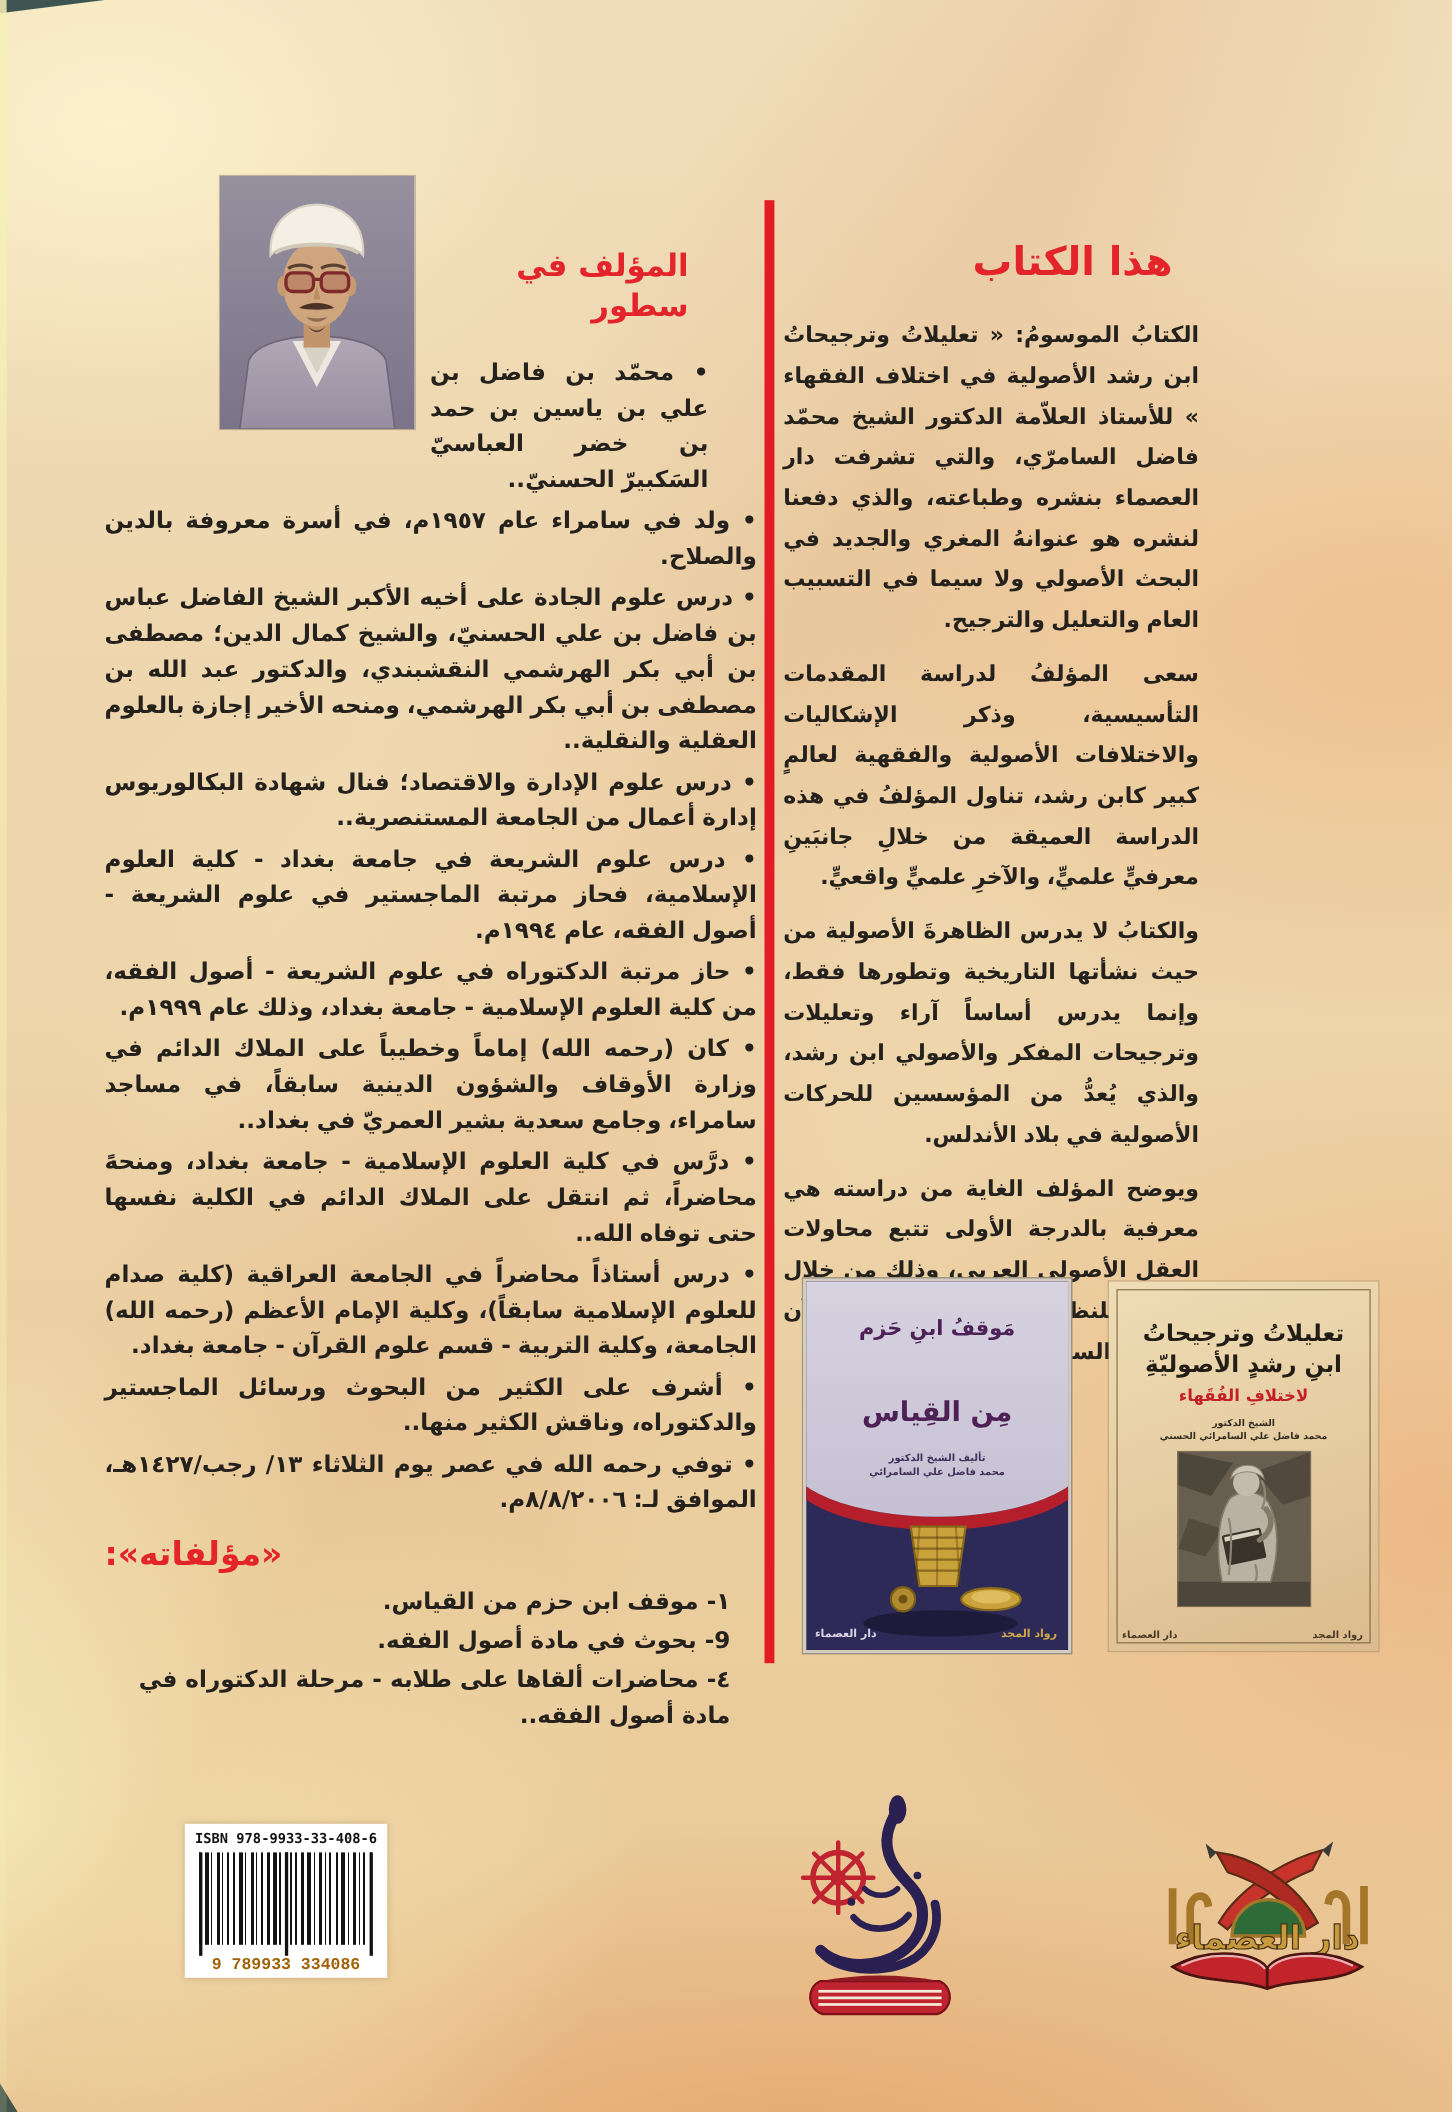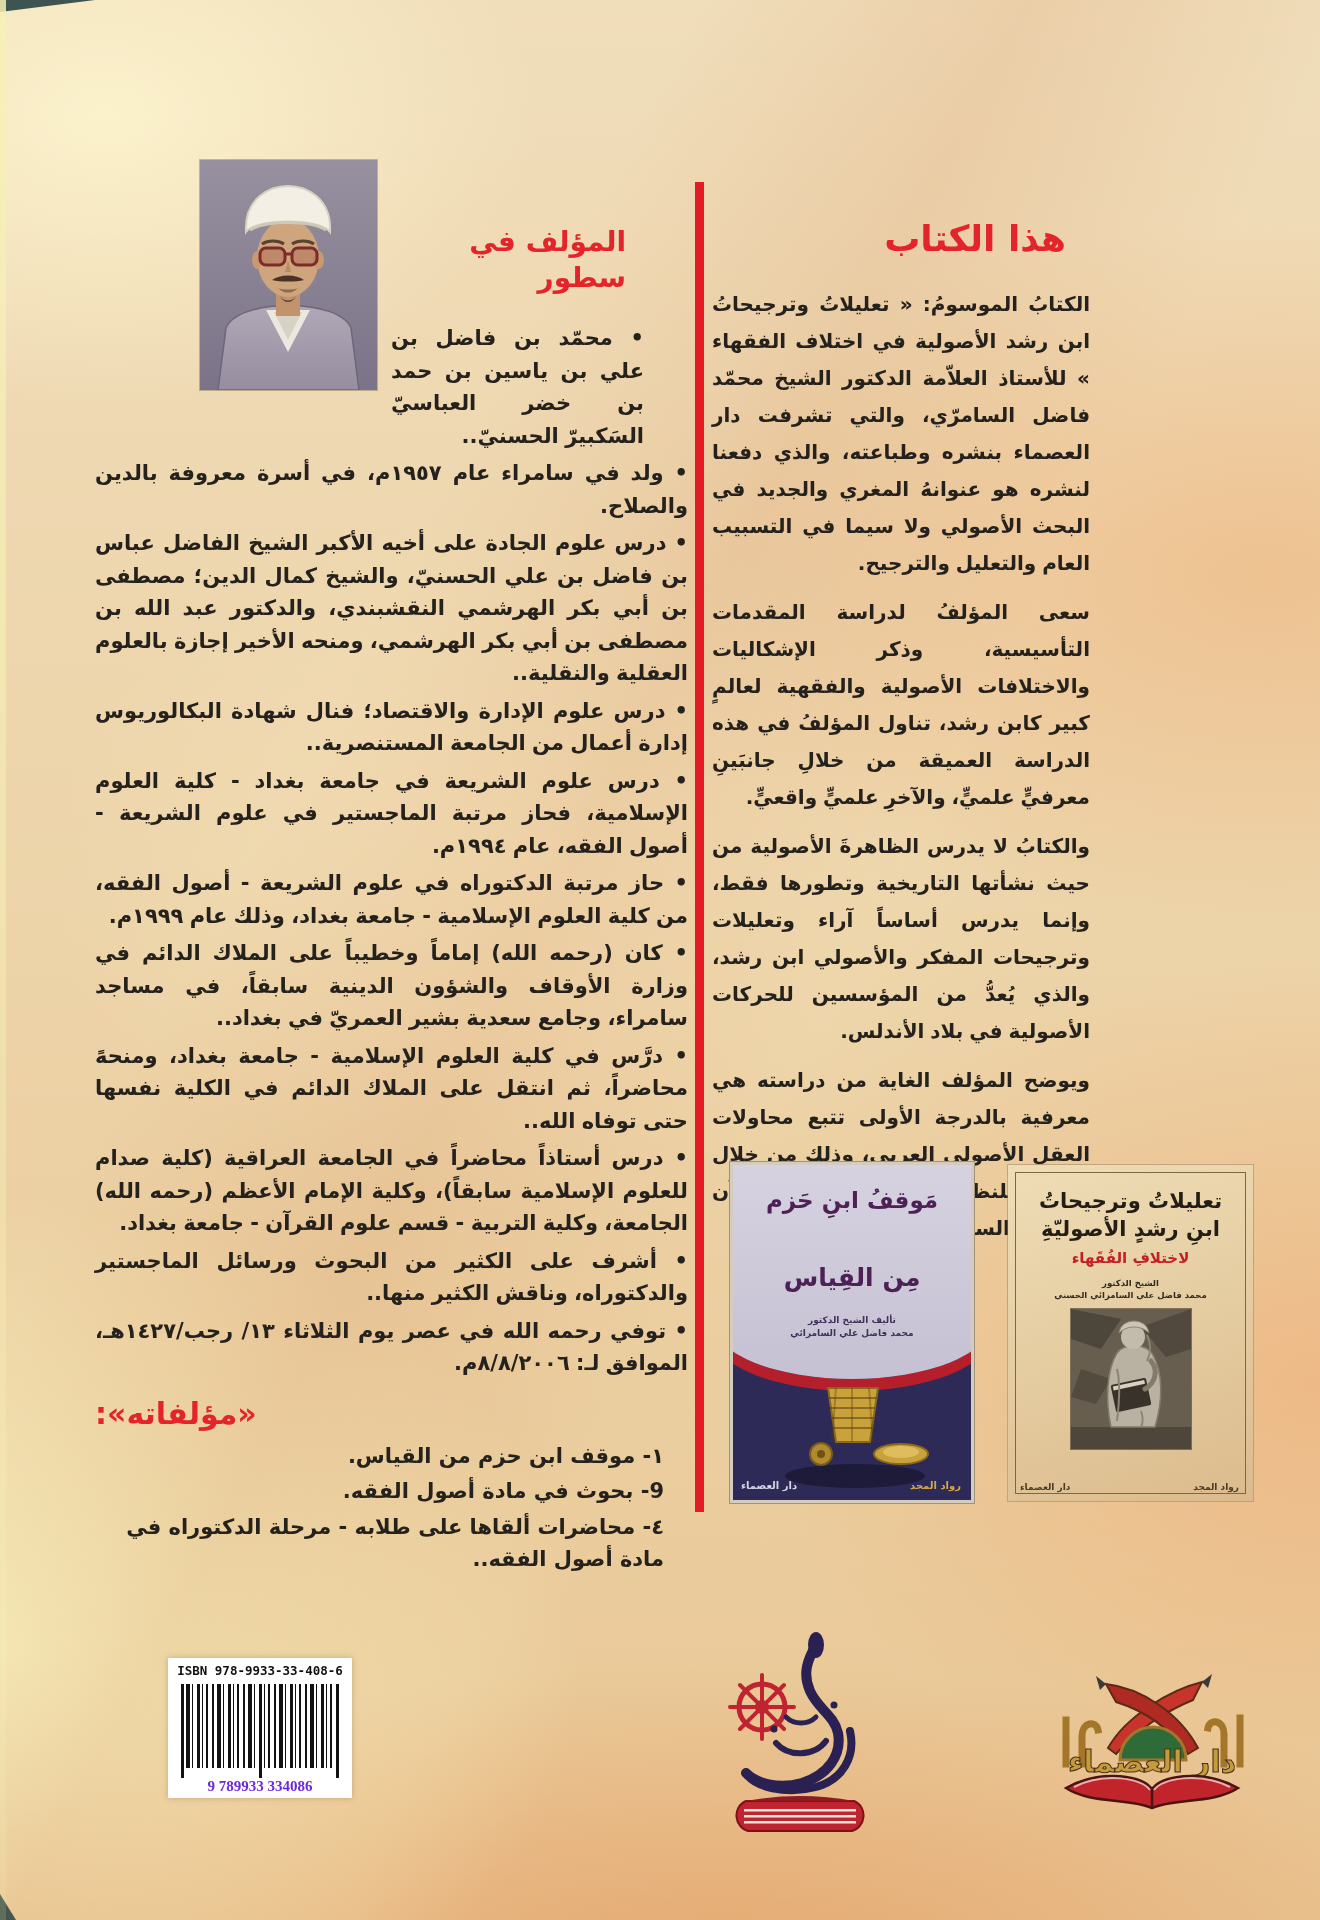--- a/index.html
+++ b/index.html
@@ -45,34 +45,34 @@
   ul.works{list-style:none;margin:0 24px 0 0;padding:0;font-size:21px;line-height:32.5px;text-align:right;}
   ul.works li{margin:0 0 3px 0;}
 
   
   .cover-hazm{position:absolute;left:730px;top:1162px;width:238px;height:335px;background:#2d2a58;
     border:3px solid #d4ccbe;box-shadow:0 0 0 1px #a09377;overflow:hidden;direction:rtl;}
   .hazm-arch{position:absolute;top:0;left:-8%;width:116%;height:64%;
     background:linear-gradient(#d6d2e0,#c5c1d3);
     border-radius:0 0 50% 50% / 0 0 26% 26%;
     box-shadow:0 12px 0 0 #b51f2c;text-align:center;}
-  .hazm-t1{display:block;padding-top:22px;font-size:23px;color:#4d2156;}
+  .hazm-t1{display:block;padding-top:32px;font-size:19px;color:#4d2156;}
   .hazm-t2{display:block;padding-top:6px;font-size:25px;color:#4d2156;margin-top:44px;}
   .hazm-by{display:block;font-size:9px;color:#41305a;line-height:13px;}
   .hazm-by.b1{padding-top:22px;}
   .hazm-scale{position:absolute;left:0;bottom:2px;width:100%;height:118px;}
   .hazm-mark{position:absolute;bottom:9px;font-size:10px;}
   .hazm-mark.l{left:8px;color:#d9d3e3;}
   .hazm-mark.r{right:10px;color:#d2a848;}
 
   .cover-rushd{position:absolute;left:1008px;top:1165px;width:245px;height:336px;
     background:linear-gradient(160deg,#efddb6,#e3c99d 60%,#dbbb8d);
     box-shadow:0 0 0 1px rgba(150,130,95,.5);overflow:hidden;direction:rtl;text-align:center;}
   .rushd-frame{position:absolute;inset:7px;border:1.5px solid #7c6844;}
-  .rushd-t1{display:block;padding-top:24px;font-size:21px;color:#221d15;}
+  .rushd-t1{display:block;padding-top:35px;font-size:21px;color:#221d15;}
   .rushd-t2{display:block;padding-top:4px;font-size:21px;color:#221d15;}
   .rushd-sub{display:block;padding-top:8px;font-size:15px;color:#c42127;}
   .rushd-by{display:block;font-size:8.5px;color:#332c20;line-height:12px;}
   .rushd-by.b1{padding-top:10px;}
   .rushd-photo{display:block;margin:8px auto 0 auto;width:120px;height:140px;box-shadow:0 0 0 1px rgba(60,50,38,.6);}
   .rushd-mark{position:absolute;bottom:9px;font-size:9px;color:#4a3a26;}
   .rushd-mark.l{left:12px;}
   .rushd-mark.r{right:14px;}
 
   
@@ -81,21 +81,21 @@
   .isbn-label{font-family:"DejaVu Sans Mono",monospace;font-weight:700;font-size:12.5px;
     text-align:center;padding-top:5px;letter-spacing:0;color:#111;}
   .bars{position:absolute;left:13px;top:26px;width:158px;height:84px;
     background:repeating-linear-gradient(90deg,
       #121212 0 2px,#fff 2px 5px,#121212 5px 9px,#fff 9px 11px,
       #121212 11px 12px,#fff 12px 16px,#121212 16px 19px,#fff 19px 21px,
       #121212 21px 22px,#fff 22px 25px,#121212 25px 27px,#fff 27px 31px);}
   .guard{position:absolute;top:26px;width:3px;height:94px;background:#121212;}
   .guard.g1{left:13px;} .guard.g2{left:91px;} .guard.g3{left:168px;}
   .isbn-digits{position:absolute;bottom:3px;width:100%;text-align:center;
-    font-family:Liberation Serif, serif;font-weight:700;font-size:15px;color:#6d28d9;}
+    font-family:Liberation Mono, monospace;font-weight:700;font-size:15px;color:#a16207;}
 
   
   .logo-center{position:absolute;left:716px;top:1625px;width:168px;height:215px;}
   .logo-right{position:absolute;left:1050px;top:1660px;width:205px;height:190px;}
   .logo-right text{font-family:"DejaVu Sans",sans-serif;font-weight:700;}
 </style>
 </head>
 <body>
 
 <div class="page">

